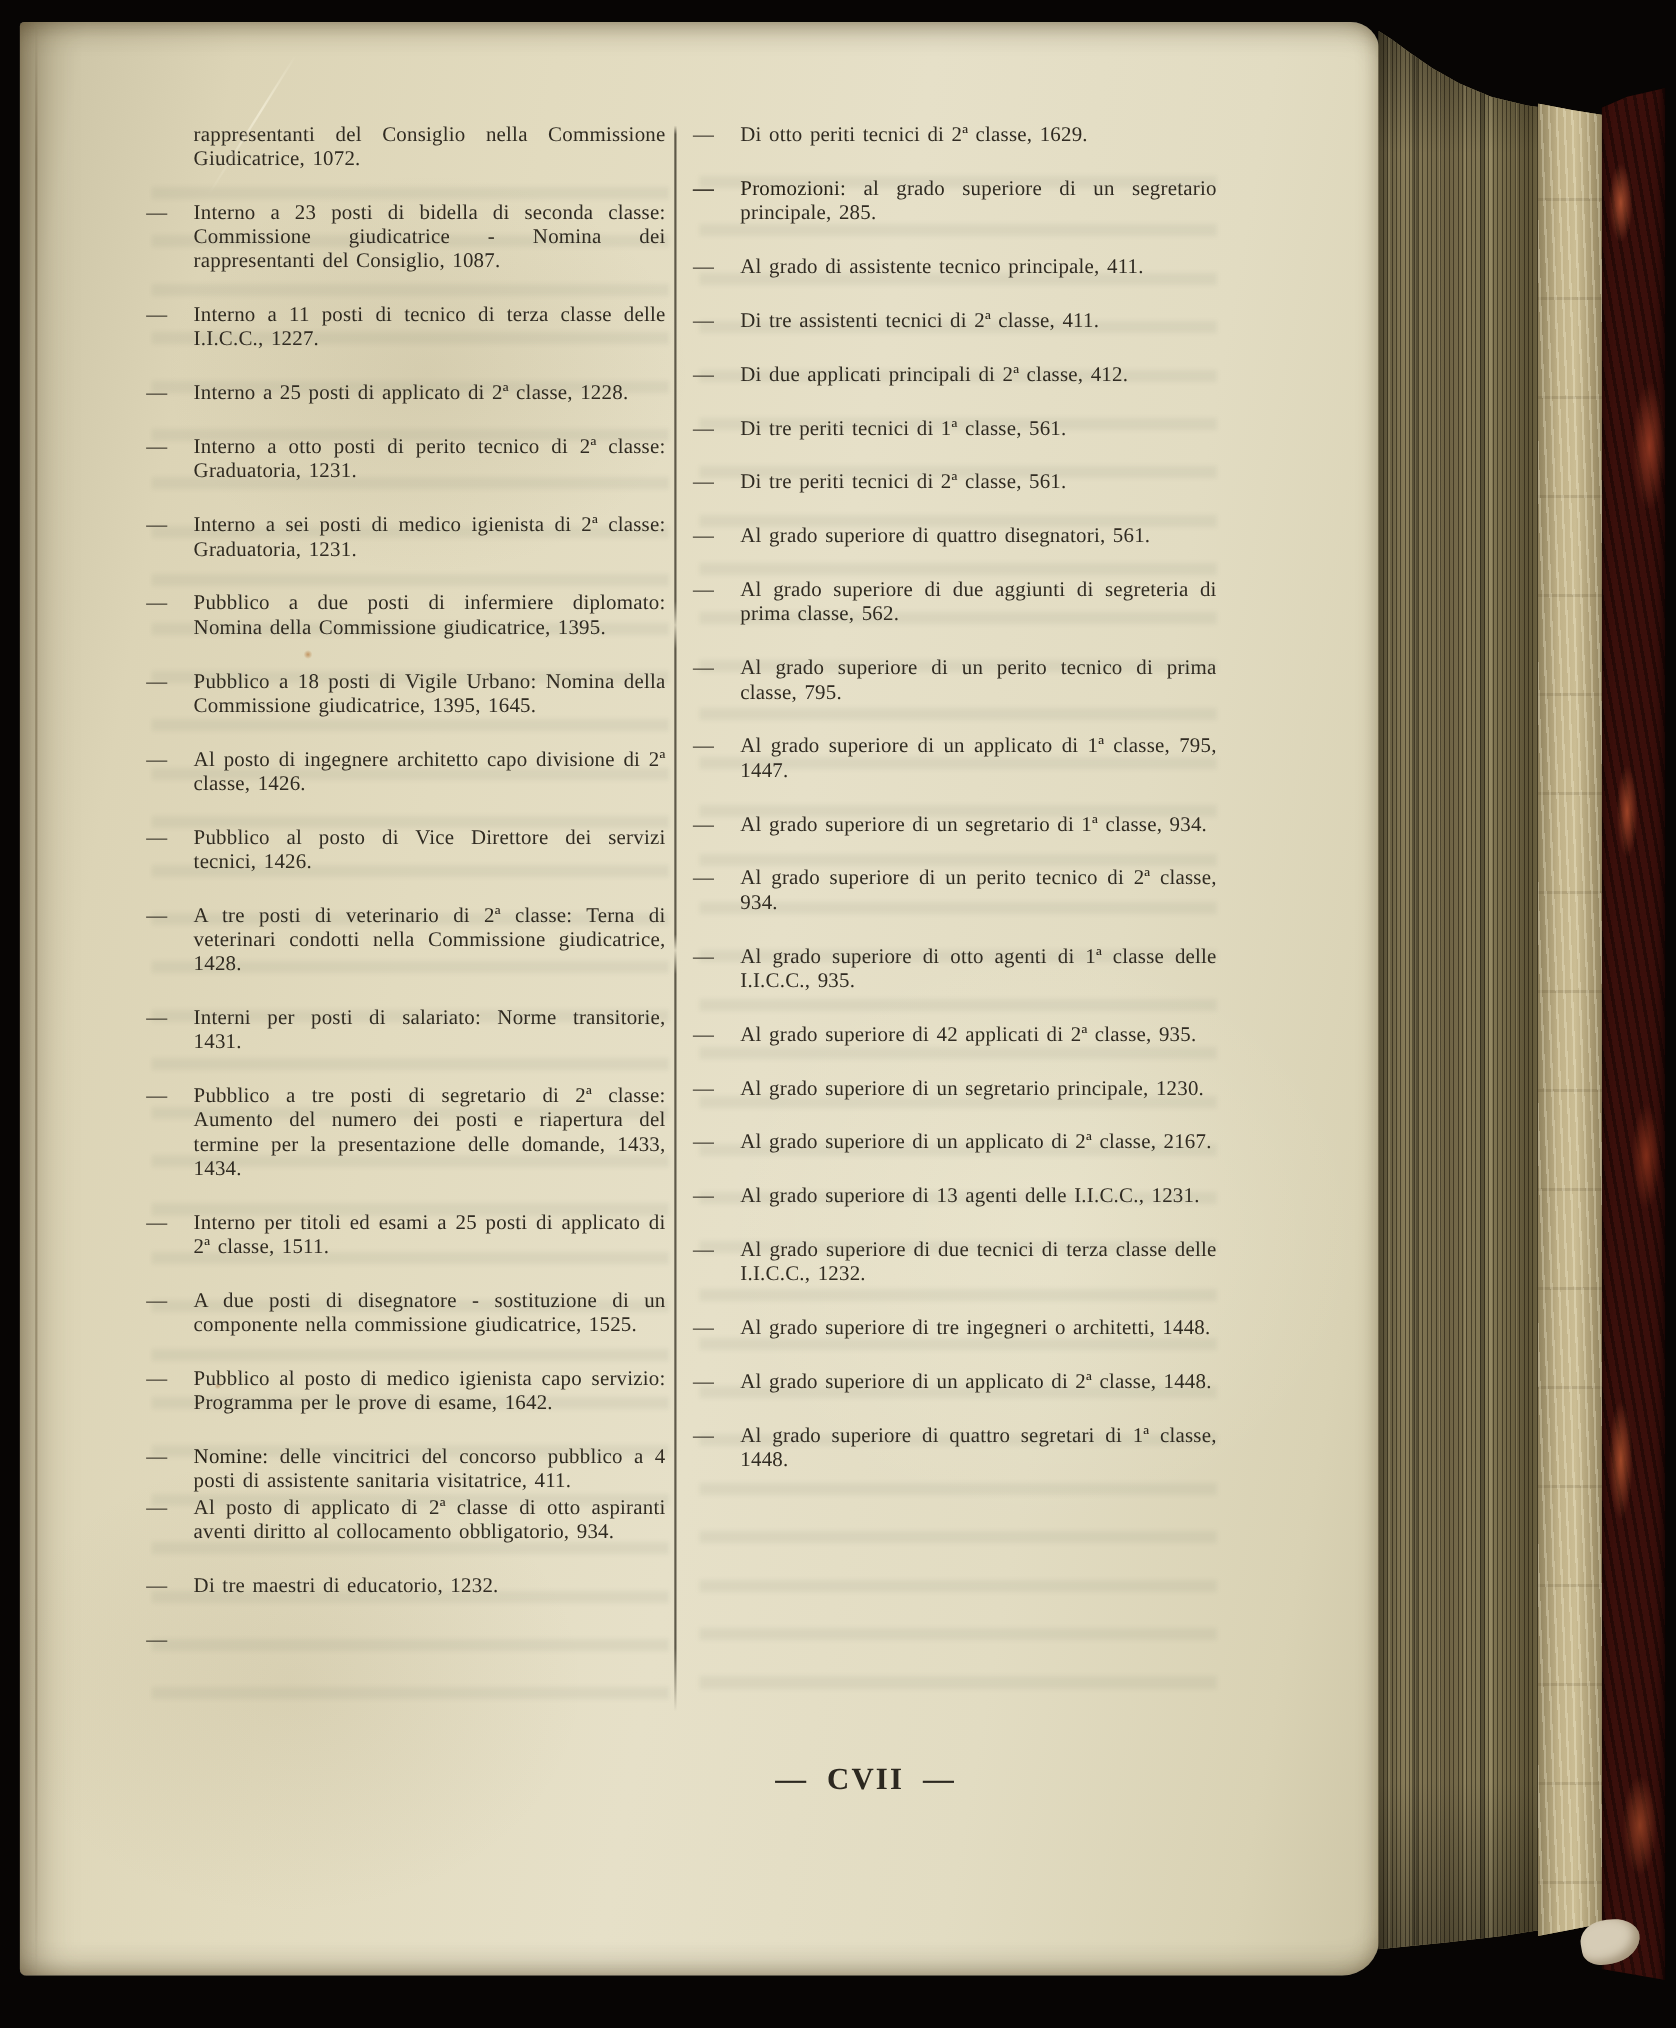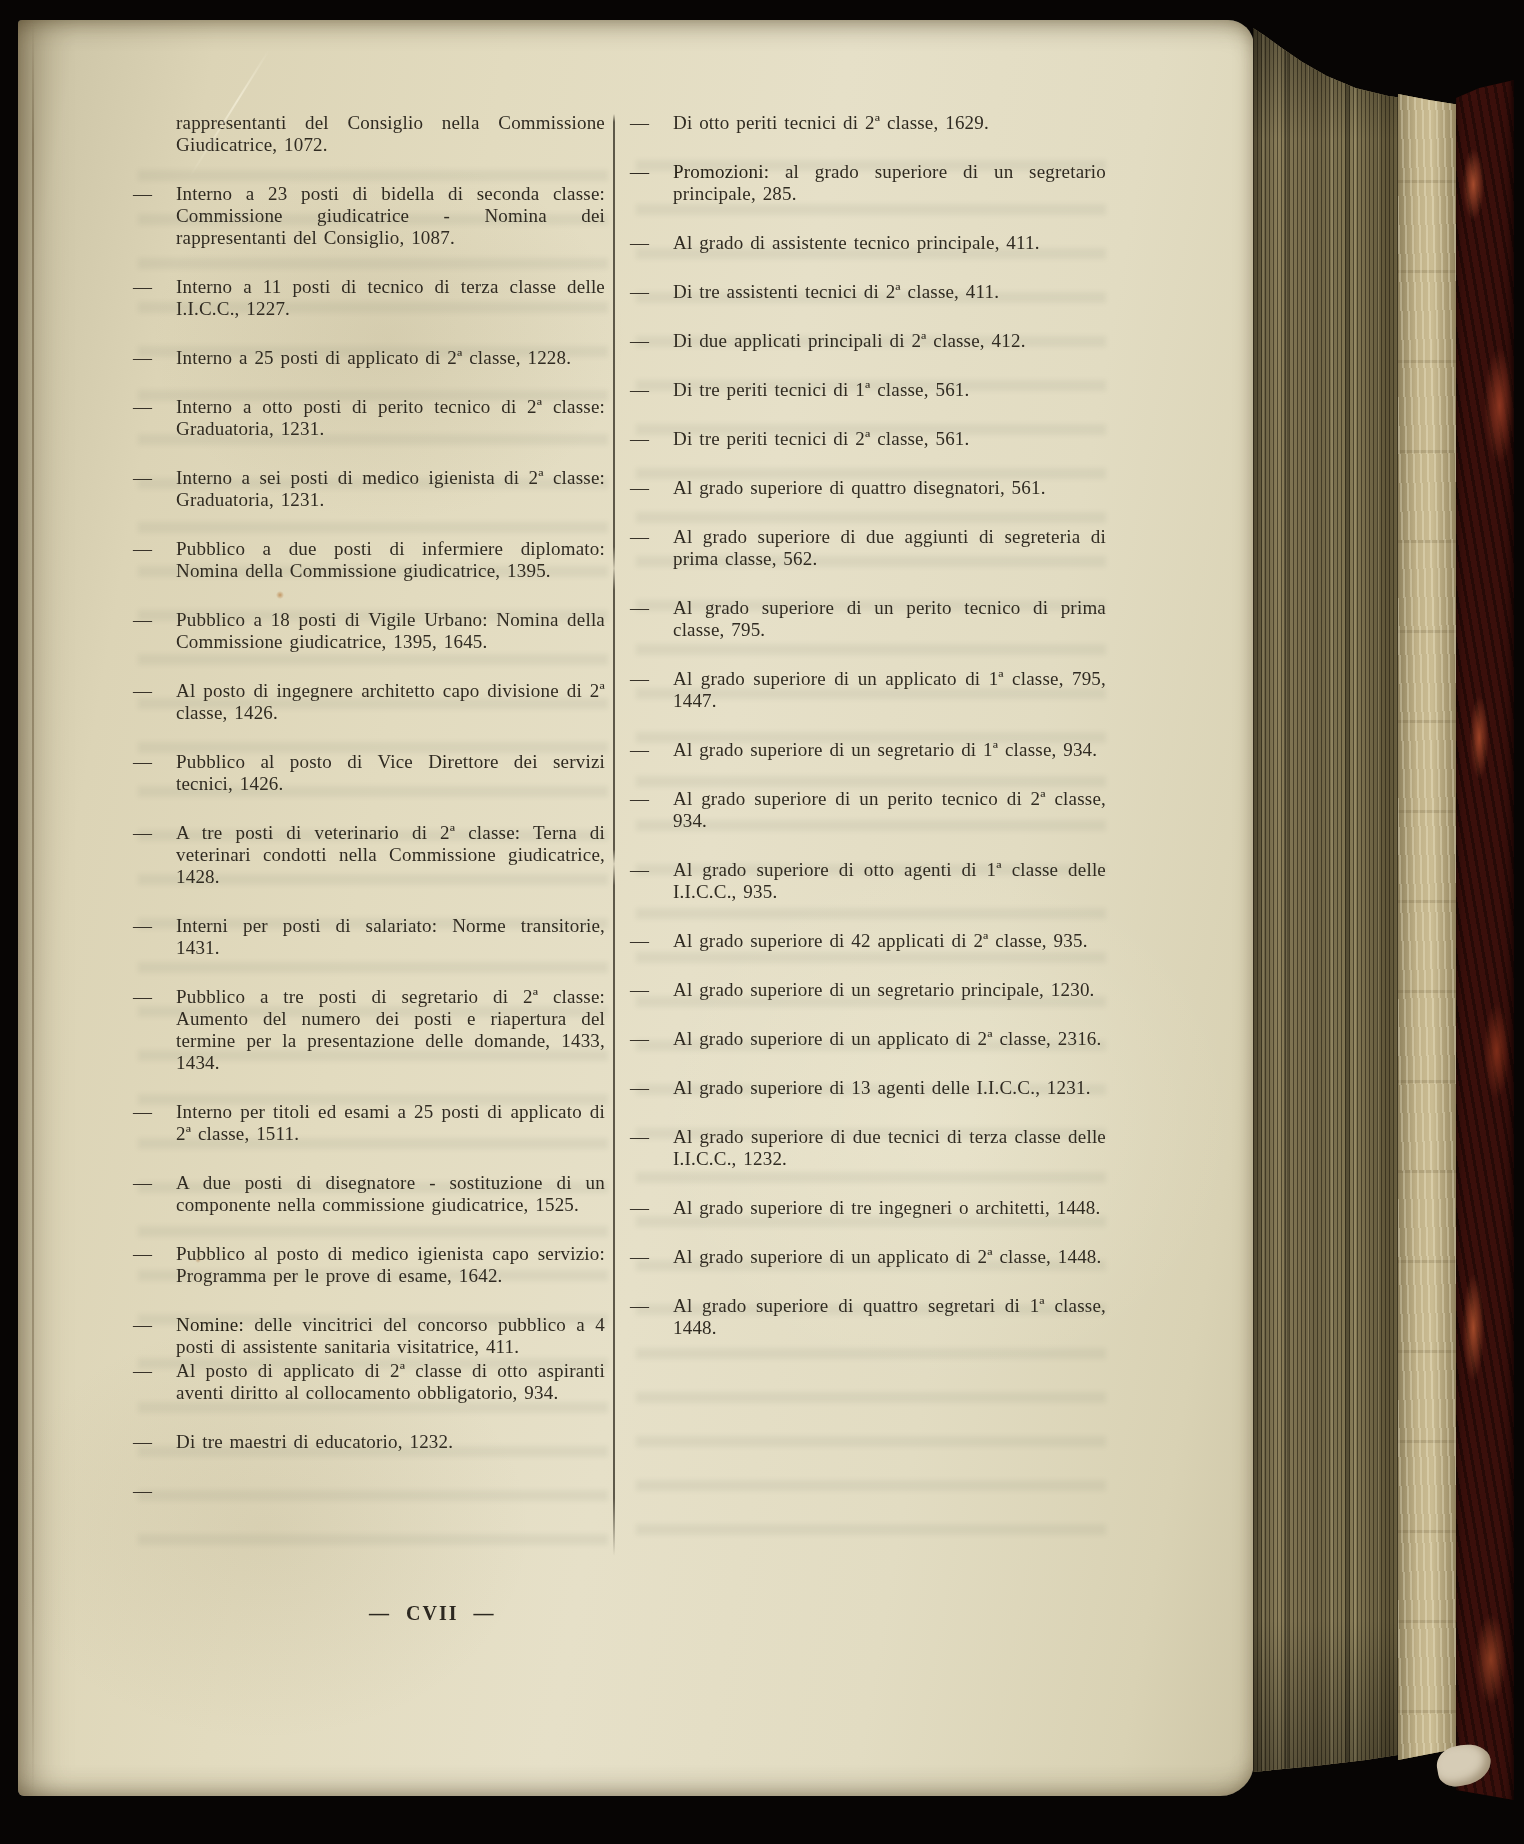--- a/index.html
+++ b/index.html
@@ -77,22 +77,22 @@
     background:linear-gradient(180deg,
       rgba(70,65,51,0) 0,#464133 8px,#464133 30%,
       rgba(70,65,51,.18) 31.5%,#464133 33%,
       #464133 51%,rgba(70,65,51,.1) 52%,#464133 53.5%,
       #464133 96%,rgba(70,65,51,0) 100%);
     opacity:.85;
   }
 
   .page-number{
     position:absolute;left:351px;top:1582px;width:500px;
-    text-align:left;
-    font-size:20px;font-weight:700;
+    text-align:right;
+    font-size:28px;font-weight:700;
     letter-spacing:2px;word-spacing:8px;
     color:#2c2820;
   }
 
   
   .fore-edge{
     position:absolute;left:1253px;top:0;width:205px;height:1844px;
     clip-path:polygon(0 28px,6% 36px,14% 48px,24% 62px,36% 76px,50% 88px,66% 96px,84% 101px,100% 106px,
                       100% 1746px,80% 1752px,55% 1760px,30% 1766px,0 1772px);
     background-color:#7c7150;
@@ -186,21 +186,21 @@
         <div class="entry"><span class="dash">—</span><span class="etext">Di tre periti tecnici di 2ª classe, 561.</span></div>
         <div class="entry"><span class="dash">—</span><span class="etext">Al grado superiore di quattro disegnatori, 561.</span></div>
         <div class="entry"><span class="dash">—</span><span class="etext">Al grado superiore di due aggiunti di segreteria di prima classe, 562.</span></div>
         <div class="entry"><span class="dash">—</span><span class="etext">Al grado superiore di un perito tecnico di prima classe, 795.</span></div>
         <div class="entry"><span class="dash">—</span><span class="etext">Al grado superiore di un applicato di 1ª classe, 795, 1447.</span></div>
         <div class="entry"><span class="dash">—</span><span class="etext">Al grado superiore di un segretario di 1ª classe, 934.</span></div>
         <div class="entry"><span class="dash">—</span><span class="etext">Al grado superiore di un perito tecnico di 2ª classe, 934.</span></div>
         <div class="entry"><span class="dash">—</span><span class="etext">Al grado superiore di otto agenti di 1ª classe delle I.I.C.C., 935.</span></div>
         <div class="entry"><span class="dash">—</span><span class="etext">Al grado superiore di 42 applicati di 2ª classe, 935.</span></div>
         <div class="entry"><span class="dash">—</span><span class="etext">Al grado superiore di un segretario principale, 1230.</span></div>
-        <div class="entry"><span class="dash">—</span><span class="etext">Al grado superiore di un applicato di 2ª classe, 2316.</span></div>
+        <div class="entry"><span class="dash">—</span><span class="etext">Al grado superiore di un applicato di 2ª classe, 2167.</span></div>
         <div class="entry"><span class="dash">—</span><span class="etext">Al grado superiore di 13 agenti delle I.I.C.C., 1231.</span></div>
         <div class="entry"><span class="dash">—</span><span class="etext">Al grado superiore di due tecnici di terza classe delle I.I.C.C., 1232.</span></div>
         <div class="entry"><span class="dash">—</span><span class="etext">Al grado superiore di tre ingegneri o architetti, 1448.</span></div>
         <div class="entry"><span class="dash">—</span><span class="etext">Al grado superiore di un applicato di 2ª classe, 1448.</span></div>
         <div class="entry"><span class="dash">—</span><span class="etext">Al grado superiore di quattro segretari di 1ª classe, 1448.</span></div>
       </div>
 
     <div class="page-number">— CVII —</div>
   </div>
 

